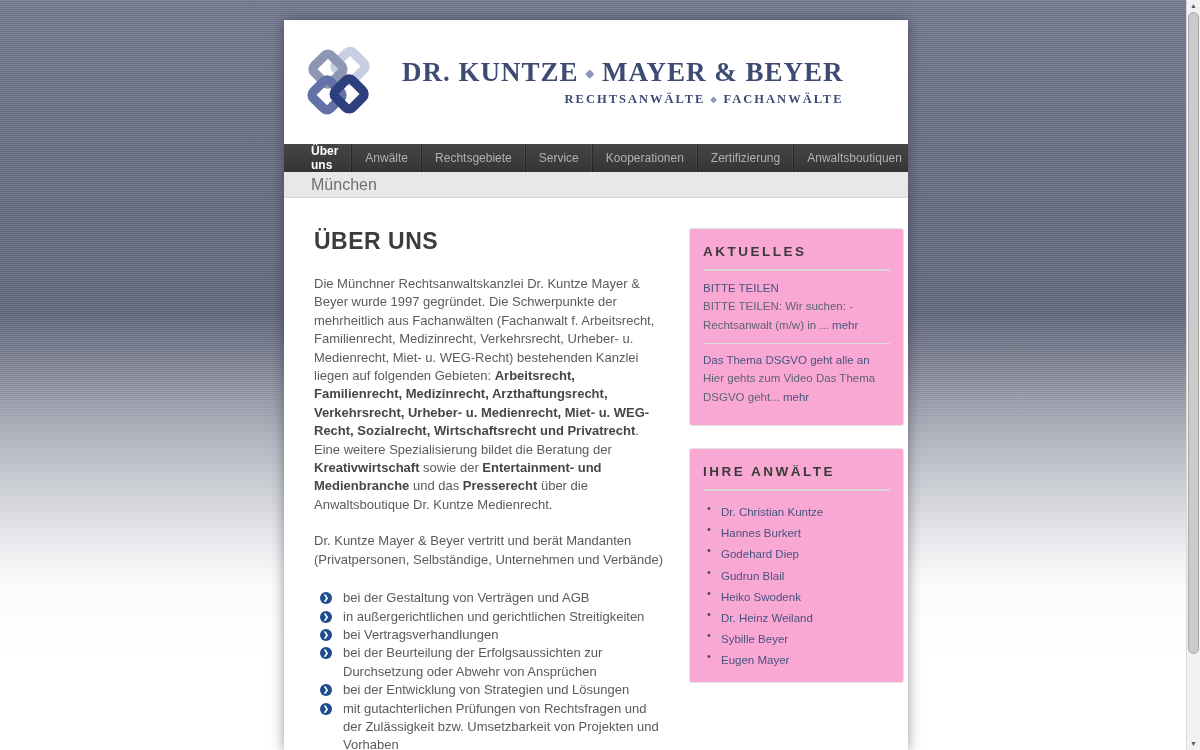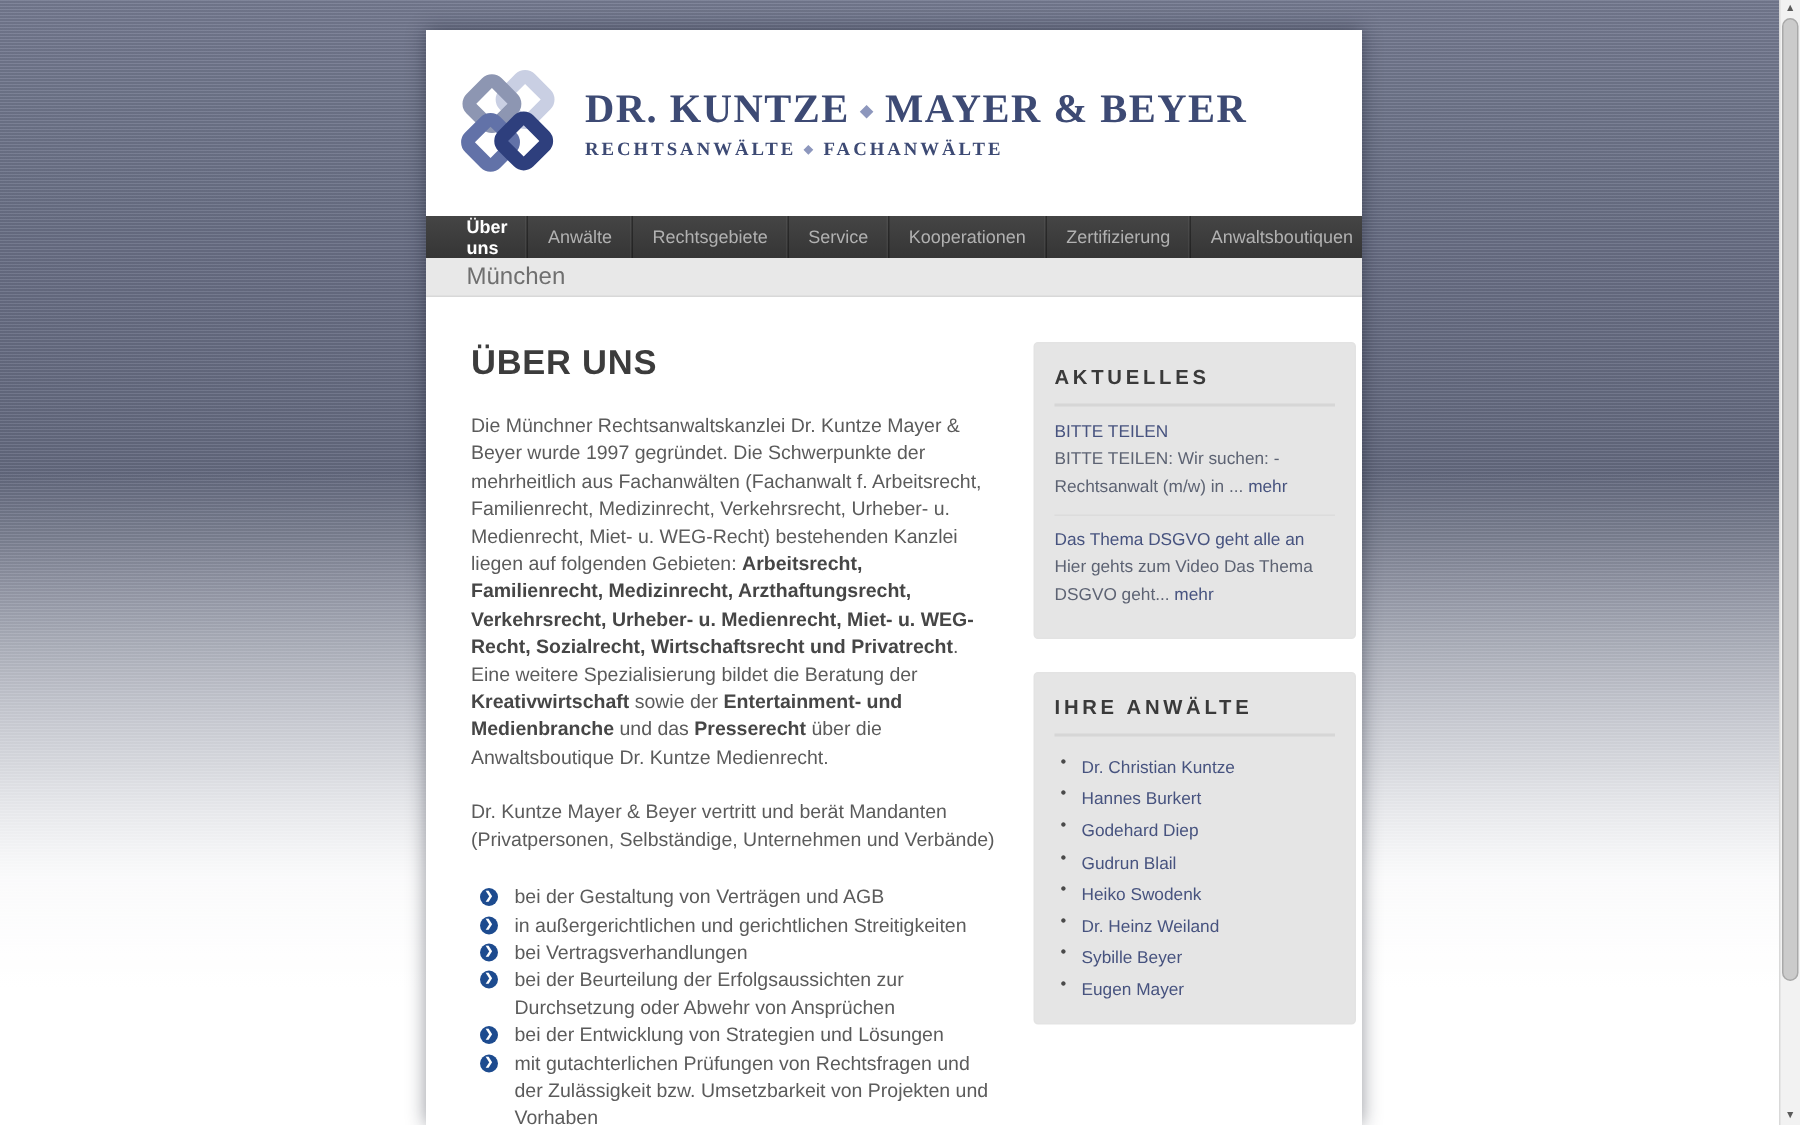--- a/index.html
+++ b/index.html
@@ -23,21 +23,21 @@
   
   .card {
     position:absolute; left:284px; top:20px; width:624px; height:730px;
     background:#ffffff; box-shadow:0 0 12px rgba(20,24,40,0.45);
     overflow:hidden;
   }
 
   
   .header { height:124px; background:#fff; display:flex; align-items:center; padding-left:20px; }
   .logo { width:70px; height:82px; flex:0 0 auto; }
-  .brand { margin-left:16px; color:#3d4a74; font-family:"Liberation Serif", serif; text-align:left; }
+  .brand { margin-left:28px; color:#3d4a74; font-family:"Liberation Serif", serif; text-align:right; }
   .brand .name { font-size:27px; font-weight:600; letter-spacing:1px; white-space:nowrap; }
   .brand .name .sep { font-size:11px; color:#8d97bd; vertical-align:4px; margin:0 7px; font-family:"Liberation Sans", sans-serif; }
   .brand .sub { font-size:12.5px; font-weight:700; letter-spacing:2px; margin-top:4px; white-space:nowrap; }
   .brand .sub .sep { font-size:8px; color:#8d97bd; vertical-align:1px; margin:0 5px; font-family:"Liberation Sans", sans-serif; }
 
   
   .nav { height:28px; background:linear-gradient(180deg,#454545,#353535); display:flex; align-items:stretch; }
   .nav a {
     display:flex; align-items:center; padding:0 13px; font-size:12px; color:#b1b1b1;
     text-decoration:none; border-right:1px solid rgba(0,0,0,0.35); box-shadow:inset -1px 0 0 rgba(255,255,255,0.05);
@@ -57,21 +57,21 @@
 
   ul.arrows { list-style:none; margin:20px 0 22px 6px; }
   ul.arrows li { position:relative; padding-left:23px; font-size:13px; line-height:18.4px; color:#5b5b5b; margin-bottom:0; }
   ul.arrows li .dot {
     position:absolute; left:0; top:3px; width:12px; height:12px; border-radius:50%;
     background:#1d4b8f; color:#fff; font-size:7px; line-height:12px; text-align:center; font-weight:bold;
   }
 
   
   .sidebar { width:215px; }
-  .sbox { border:1px solid #e3e3e3; border-radius:3px; padding:12px 13px 10px 13px; margin-bottom:22px; background:#e5e5e5; }
+  .sbox { border:1px solid #e3e3e3; border-radius:3px; padding:12px 13px 10px 13px; margin-bottom:22px; background:#f9a8d4; }
   .sbox h2 { font-size:13.5px; font-weight:600; letter-spacing:2.5px; color:#3a3a3a; padding:3px 0 10px 0; border-bottom:2px solid #d6d6d6; margin-bottom:11px; }
   .news { padding-bottom:10px; border-bottom:1px solid #dcdcdc; margin-bottom:10px; }
   .news:last-child { border-bottom:none; margin-bottom:0; }
   .news a.title { display:block; font-size:11.5px; color:#47537f; text-decoration:none; margin-bottom:2px; cursor:pointer; }
   .news .txt { font-size:11.5px; line-height:16.5px; color:#5d6373; }
   .news a.more { font-size:11.5px; color:#47537f; text-decoration:none; cursor:pointer; }
 
   ul.lawyers { list-style:none; margin:2px 0 4px 4px; }
   ul.lawyers li { position:relative; padding-left:14px; margin-bottom:3.2px; }
   ul.lawyers li::before { content:"•"; position:absolute; left:0; top:0; color:#4a4a4a; font-size:11px; }

